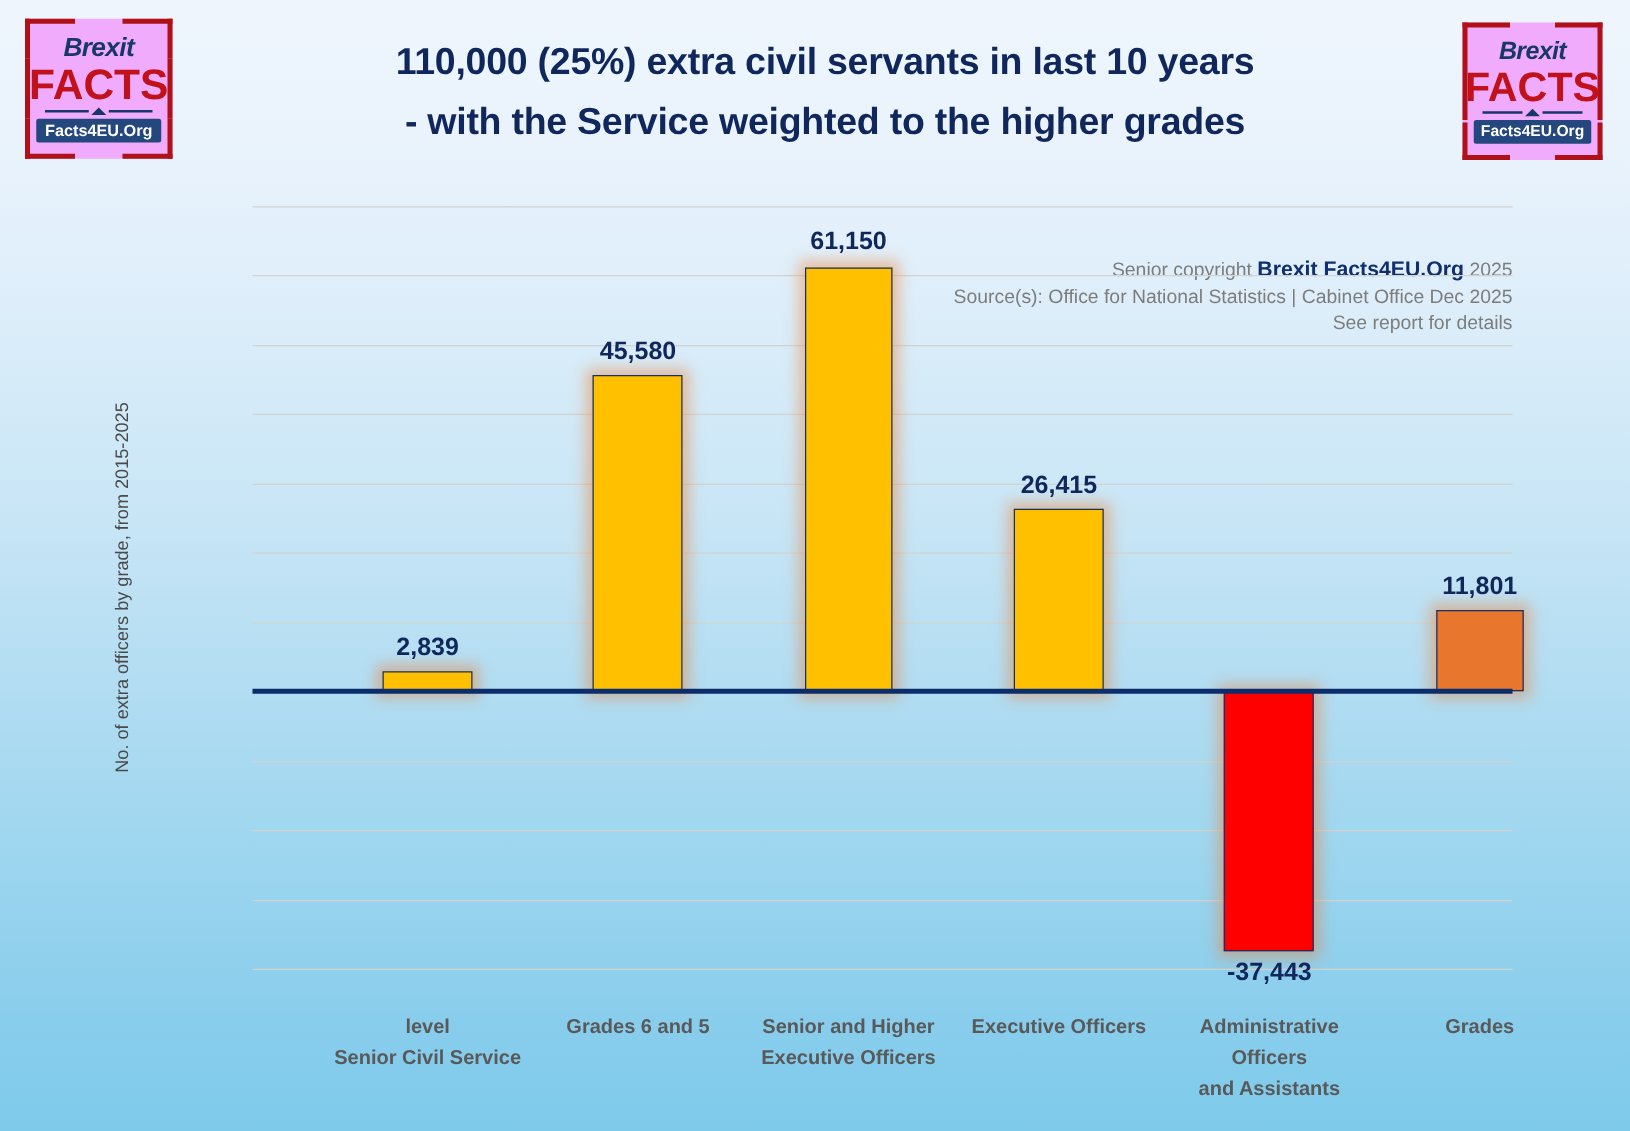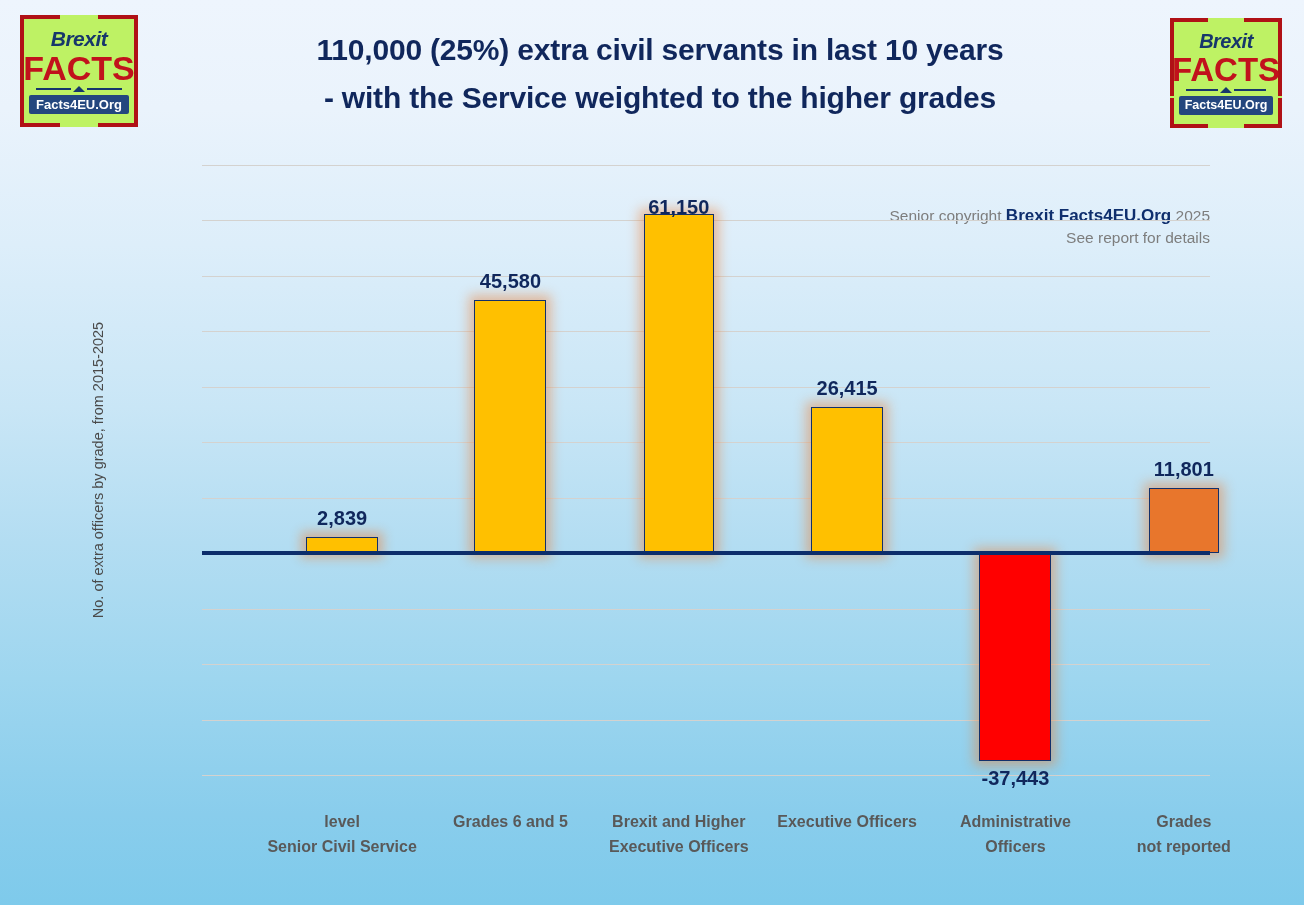--- a/index.html
+++ b/index.html
@@ -3,21 +3,21 @@
 <meta charset="utf-8">
 <style>
   html,body{margin:0;padding:0;}
   body{
     width:1304px;height:905px;position:relative;overflow:hidden;
     font-family:"Liberation Sans", sans-serif;
     background:linear-gradient(to bottom,#eef5fd 0%,#eaf3fc 12%,#ddeefa 27%,#c9e6f6 45%,#b3ddf2 60%,#9ed6ef 75%,#89cdec 90%,#7ecaeb 100%);
   }
 
   
-  .logo{position:absolute;background:#bef264;box-sizing:border-box;text-decoration:underline;}
+  .logo{position:absolute;background:#f0abfc;box-sizing:border-box;text-decoration:underline;}
   .logo .frame{position:absolute;inset:0;}
   .logo .fb{position:absolute;background:#b01116;}
   .logo-inner{position:absolute;inset:9px;display:flex;flex-direction:column;
     align-items:center;justify-content:center;}
   .lg-brexit{color:#17376b;font-style:italic;font-weight:bold;letter-spacing:-0.5px;line-height:1;}
   .lg-facts{color:#c1121c;font-weight:bold;letter-spacing:0px;line-height:1;}
   .lg-rule{position:relative;width:86%;display:flex;align-items:center;justify-content:center;}
   .lg-rule .ln{height:2px;background:#17376b;flex:1;}
   .lg-rule .tri{width:0;height:0;border-left:6px solid transparent;border-right:6px solid transparent;
     border-bottom:6px solid #17376b;margin:0 2px;}
@@ -123,20 +123,21 @@
 <div id="plot">
 
   <div id="y-axis-title">No. of extra officers by grade, from 2015-2025</div>
 
   <div id="attribution">
     <div>
       <span>Senior copyright</span>
       <span class="bf">Brexit Facts4EU.Org</span>
       <span>2025</span>
     </div>
+    <div>Source(s): Office for National Statistics | Cabinet Office Dec 2025</div>
     <div>See report for details</div>
   </div>
 
   <div id="gridlines">
       <div class="gridline" style="top: 0px;"></div>
       <div class="gridline" style="top: 55.4545px;"></div>
       <div class="gridline" style="top: 110.909px;"></div>
       <div class="gridline" style="top: 166.364px;"></div>
       <div class="gridline" style="top: 221.818px;"></div>
       <div class="gridline" style="top: 277.273px;"></div>
@@ -151,21 +152,21 @@
       <div class="bar-group" style="left: 13.9%; width: 0px;">
         <div class="bar" title="Senior Civil Service level: 2,839" style="left: -36px; width: 72px; top: 372.438px; height: 15.7435px; background: rgb(255, 192, 0);"></div>
         <div class="bar-label" style="top: 342.438px;">2,839</div>
       </div>
       <div class="bar-group" style="left: 30.6%; width: 0px;">
         <div class="bar" title="Grades 6 and 7: 45,580" style="left: -36px; width: 72px; top: 135.42px; height: 252.762px; background: rgb(255, 192, 0);"></div>
         <div class="bar-label" style="top: 105.42px;">45,580</div>
       </div>
       <div class="bar-group" style="left: 47.3%; width: 0px;">
         <div class="bar" title="Senior and Higher Executive Officers: 61,150" style="left: -35px; width: 70px; top: 49.0773px; height: 339.105px; background: rgb(255, 192, 0);"></div>
-        <div class="bar-label" style="top: 31px; text-align: center;">61,150</div>
+        <div class="bar-label" style="top: 17px; text-align: center;">61,150</div>
       </div>
       <div class="bar-group" style="left: 64%; width: 0px;">
         <div class="bar" title="Executive Officers: 26,415" style="left: -36px; width: 72px; top: 241.699px; height: 146.483px; background: rgb(255, 192, 0);"></div>
         <div class="bar-label" style="top: 211.699px;">26,415</div>
       </div>
       <div class="bar-group" style="left: 80.7%; width: 0px;">
         <div class="bar" title="Administrative Officers and Assistants: -37,443" style="left: -36px; width: 72px; top: 388.182px; height: 207.638px; background: rgb(255, 0, 0);"></div>
         <div class="bar-label" style="top: 601.82px;">-37,443</div>
       </div>
       <div class="bar-group" style="left: 97.4%; width: 0px;">
@@ -176,28 +177,28 @@
   <div id="zero-line" style="top: 386.182px;"></div>
   <div id="catlabels">
       <div class="cat-label" style="left: 13.9%; top: 645px;">
         <span>level</span>
         <span>Senior Civil Service</span>
       </div>
       <div class="cat-label" style="left: 30.6%; top: 645px;">
         <span>Grades 6 and 5</span>
       </div>
       <div class="cat-label" style="left: 47.3%; top: 645px;">
-        <span>Brexit and Higher</span>
+        <span>Senior and Higher</span>
         <span>Executive Officers</span>
       </div>
       <div class="cat-label" style="left: 64%; top: 645px;">
         <span>Executive Officers</span>
       </div>
       <div class="cat-label" style="left: 80.7%; top: 645px;">
         <span>Administrative</span>
         <span>Officers</span>
+        <span>and Assistants</span>
       </div>
       <div class="cat-label" style="left: 97.4%; top: 645px;">
         <span>Grades</span>
-        <span>not reported</span>
       </div>
     </div>
 </div>
 
 </body></html>

